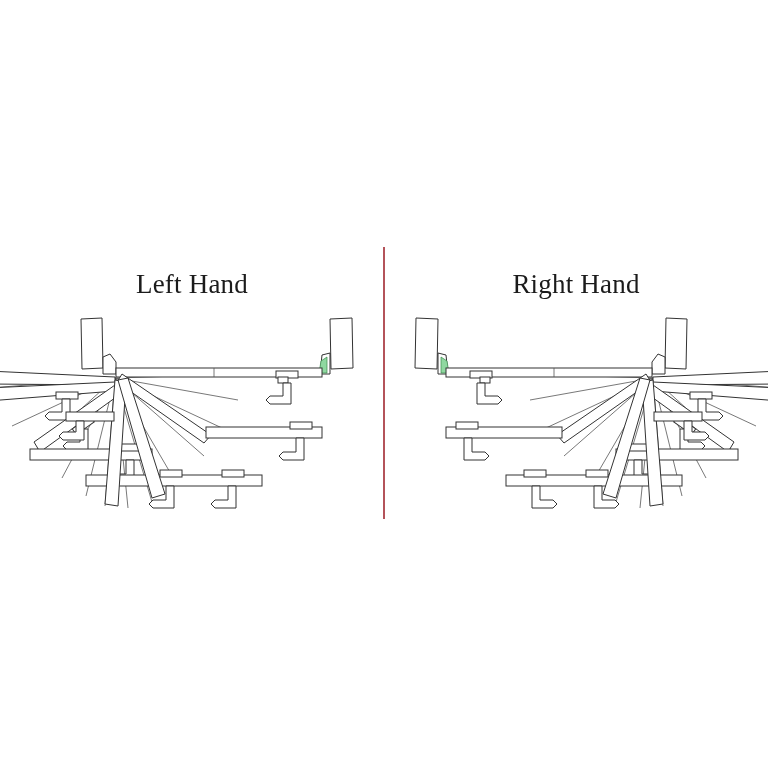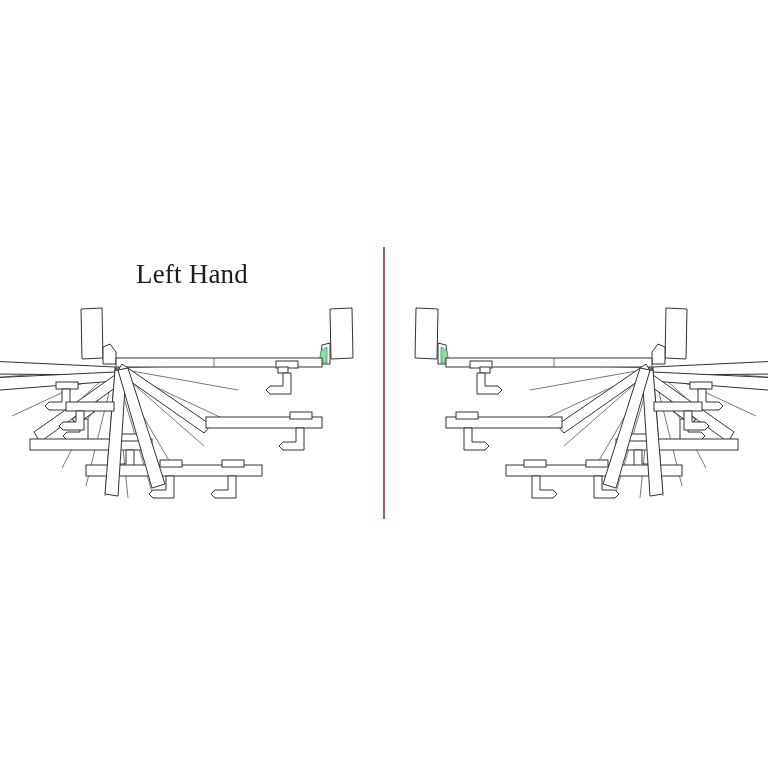--- a/index.html
+++ b/index.html
@@ -15,21 +15,21 @@
     overflow: hidden;
   }
   #page {
     position: relative;
     width: 768px;
     height: 768px;
     background: #ffffff;
   }
   .panel {
     position: absolute;
-    top: 6px;
+    top: 16px;
     width: 384px;
     height: 624px;
   }
   #panel-left  { left: 0; }
   #panel-right { left: 384px; }
 
   .panel-title {
     position: absolute;
     top: 255px;
     width: 384px;
@@ -170,20 +170,21 @@
           <rect x="66" y="396" width="48" height="9"></rect>
           <path d="M76,405 L76,416 L63,416 L59,420 L63,424 L84,424 L84,405 Z" fill="#ffffff"></path>
         </g>
 
       </g>
     </svg>
   </div>
 
   <div class="panel" id="panel-right">
 
+    <div class="panel-title" style="color: rgb(27, 27, 27);">Right Hand</div>
 
     <svg class="dwg" id="svg-right" viewBox="0 0 384 768">
       <g stroke="#333333" stroke-width="1" fill="#ffffff" stroke-linejoin="miter" stroke-linecap="butt">
 
         <g stroke="#555555" stroke-width="0.8" fill="none">
           <line x1="115" y1="362" x2="-10" y2="356"></line>
           <line x1="115" y1="362" x2="-10" y2="372"></line>
           <line x1="115" y1="362" x2="-10" y2="382"></line>
           <line x1="115" y1="362" x2="12" y2="410"></line>
           <line x1="115" y1="362" x2="34" y2="436"></line>

